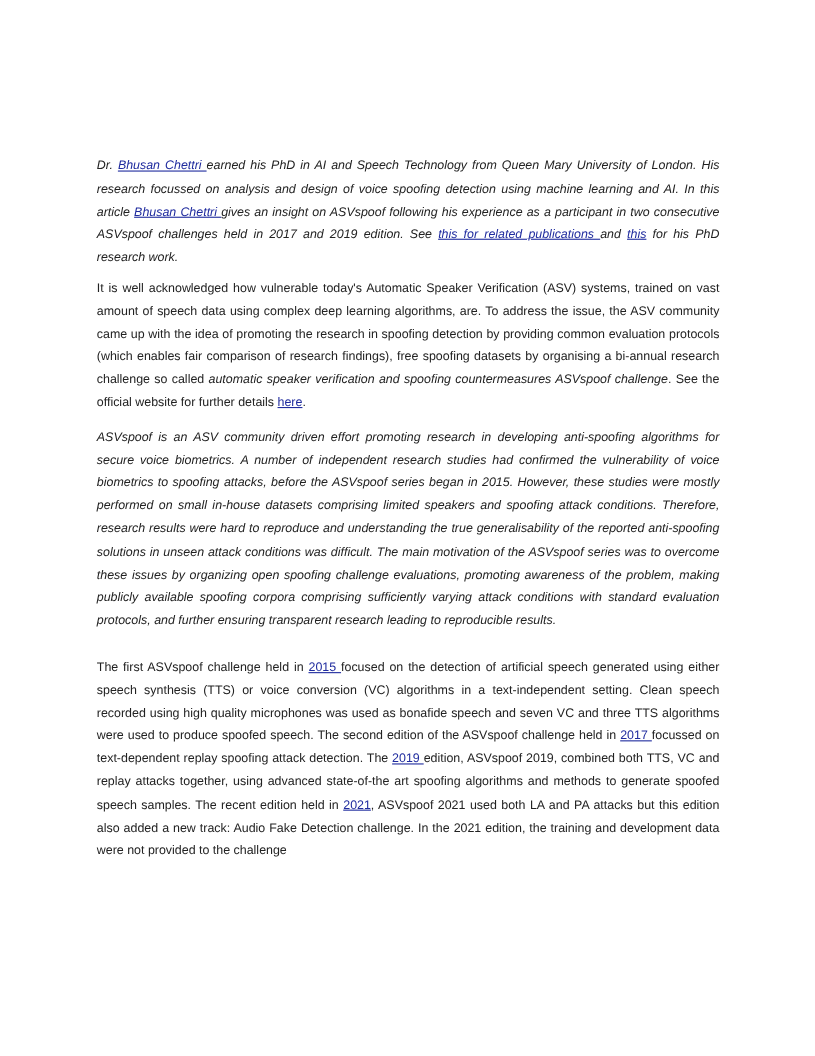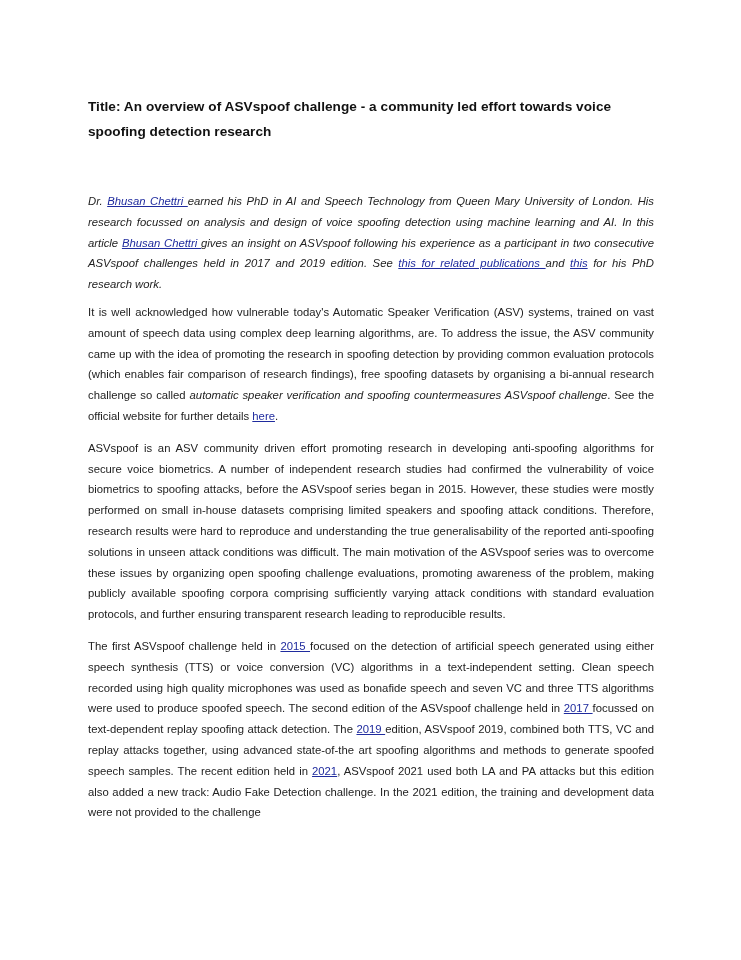--- a/index.html
+++ b/index.html
@@ -11,30 +11,29 @@
   .title {
     font-weight: bold; font-size: 13.6px; line-height: 25px; margin: 0;
     letter-spacing: 0.05px; color: #111;
   }
   .para {
     font-size: 11.3px; line-height: 20.8px; text-align: justify; margin: 0;
     color: #222;
   }
   .p1 { margin-top: 47px; font-style: italic; }
   .p2 { margin-top: 7px; }
-  .p3 { margin-top: 11px; }
-  .p4 { margin-top: 11px; }
+  .p3 { margin-top: 11px; font-style: italic; }
+  .p4 { margin-top: 22px; }
   a.link { color: #1f2b9e; }
   .it { font-style: italic; }
 </style>
 </head>
 <body>
 
 <div class="page">
-  <h1 class="title">Title: An overview of ASVspoof challenge - a community led effort towards voice spoofing detection research</h1>
 
   <p class="para p1"><span>Dr. </span><a class="link" href="#" style="color: rgb(31, 43, 158);">Bhusan Chettri </a><span>earned his PhD in AI and Speech Technology from Queen Mary University of London. His research focussed on analysis and design of voice spoofing detection using machine learning and AI. In this article </span><a class="link" href="#" style="color: rgb(31, 43, 158);">Bhusan Chettri </a><span>gives an insight on ASVspoof following his experience as a participant in two consecutive ASVspoof challenges held in 2017 and 2019 edition. See </span><a class="link" href="#" style="color: rgb(31, 43, 158);">this for related publications </a><span>and </span><a class="link" href="#" style="color: rgb(31, 43, 158);">this</a><span> for his PhD research work.</span></p>
 
   <p class="para p2"><span>It is well acknowledged how vulnerable today's Automatic Speaker Verification (ASV) systems, trained on vast amount of speech data using complex deep learning algorithms, are. To address the issue, the ASV community came up with the idea of promoting the research in spoofing detection by providing common evaluation protocols (which enables fair comparison of research findings), free spoofing datasets by organising a bi-annual research challenge so called </span><span class="it">automatic speaker verification and spoofing countermeasures ASVspoof challenge</span><span>. See the official website for further details </span><a class="link" href="#" style="color: rgb(31, 43, 158);">here</a><span>.</span></p>
 
   <p class="para p3">ASVspoof is an ASV community driven effort promoting research in developing anti-spoofing algorithms for secure voice biometrics. A number of independent research studies had confirmed the vulnerability of voice biometrics to spoofing attacks, before the ASVspoof series began in 2015. However, these studies were mostly performed on small in-house datasets comprising limited speakers and spoofing attack conditions. Therefore, research results were hard to reproduce and understanding the true generalisability of the reported anti-spoofing solutions in unseen attack conditions was difficult. The main motivation of the ASVspoof series was to overcome these issues by organizing open spoofing challenge evaluations, promoting awareness of the problem, making publicly available spoofing corpora comprising sufficiently varying attack conditions with standard evaluation protocols, and further ensuring transparent research leading to reproducible results.</p>
 
   <p class="para p4"><span>The first ASVspoof challenge held in </span><a class="link" href="#" style="color: rgb(31, 43, 158);">2015 </a><span>focused on the detection of artificial speech generated using either speech synthesis (TTS) or voice conversion (VC) algorithms in a text-independent setting. Clean speech recorded using high quality microphones was used as bonafide speech and seven VC and three TTS algorithms were used to produce spoofed speech. The second edition of the ASVspoof challenge held in </span><a class="link" href="#" style="color: rgb(31, 43, 158);">2017 </a><span>focussed on text-dependent replay spoofing attack detection. The </span><a class="link" href="#" style="color: rgb(31, 43, 158);">2019 </a><span>edition, ASVspoof 2019, combined both TTS, VC and replay attacks together, using advanced state-of-the art spoofing algorithms and methods to generate spoofed speech samples. The recent edition held in </span><a class="link" href="#" style="color: rgb(31, 43, 158);">2021</a><span>, ASVspoof 2021 used both LA and PA attacks but this edition also added a new track: Audio Fake Detection challenge. In the 2021 edition, the training and development data were not provided to the challenge</span></p>
 </div>
 

